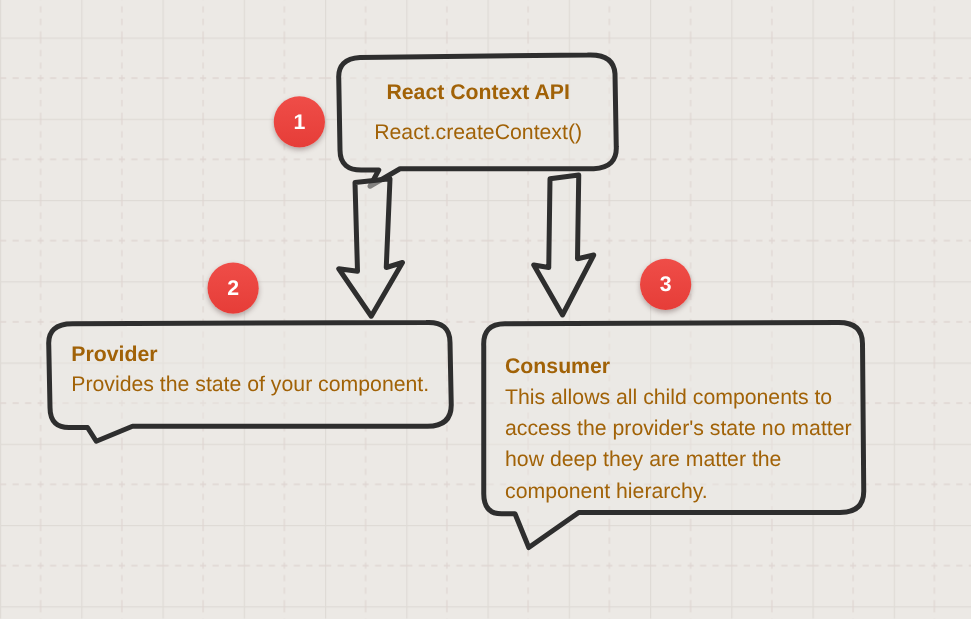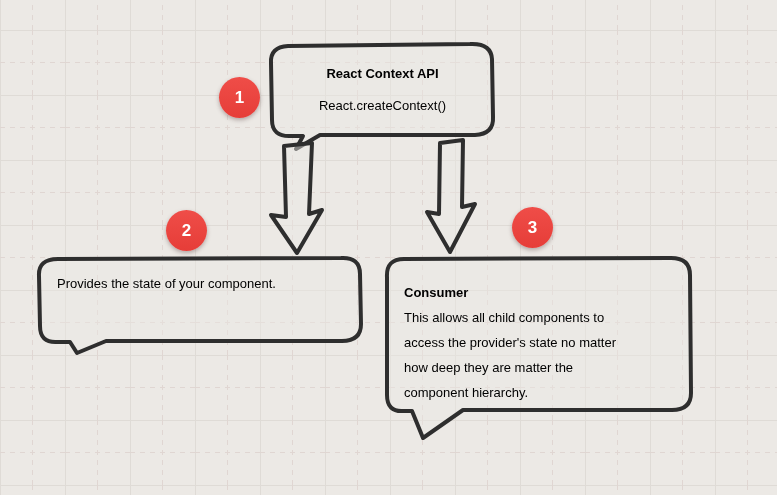--- a/index.html
+++ b/index.html
@@ -14,22 +14,22 @@
     position: absolute; inset: 0; width: 777px; height: 495px;
   }
   svg.layer { position: absolute; left: 0; top: 0; }
   .shape {
     fill: #ece9e5; fill-opacity: 0.45;
     stroke: #2e2e2e; stroke-width: 4;
     stroke-linejoin: round; stroke-linecap: round;
   }
   .node-text {
     position: absolute;
-    color: #000000;
-    font-size: 13px;
+    color: #a16207;
+    font-size: 17px;
     line-height: 24px;
   }
   .node-title { font-weight: bold; }
   #context-text {
     left: 272px; top: 46px; width: 221px; height: 88px;
     display: flex; flex-direction: column;
     align-items: center; justify-content: center;
     gap: 8px; text-align: center;
   }
   #provider-text { left: 57px; top: 272px; width: 296px; }
@@ -81,20 +81,21 @@
          L 463 410 L 423 438 L 412 411 L 403 411 Q 387 412 387 395
          L 387 277 Q 386 259 404 259 Z"></path>
   </svg>
 
   <div class="node-text" id="context-text">
     <div class="node-title">React Context API</div>
     <div>React.createContext()</div>
   </div>
 
   <div class="node-text" id="provider-text">
+    <div class="node-title">Provider</div>
     <div>Provides the state of your component.</div>
   </div>
 
   <div class="node-text" id="consumer-text">
     <div class="node-title">Consumer</div>
     <div>This allows all child components to</div>
     <div>access the provider's state no matter</div>
     <div>how deep they are matter the</div>
     <div>component hierarchy.</div>
   </div>

